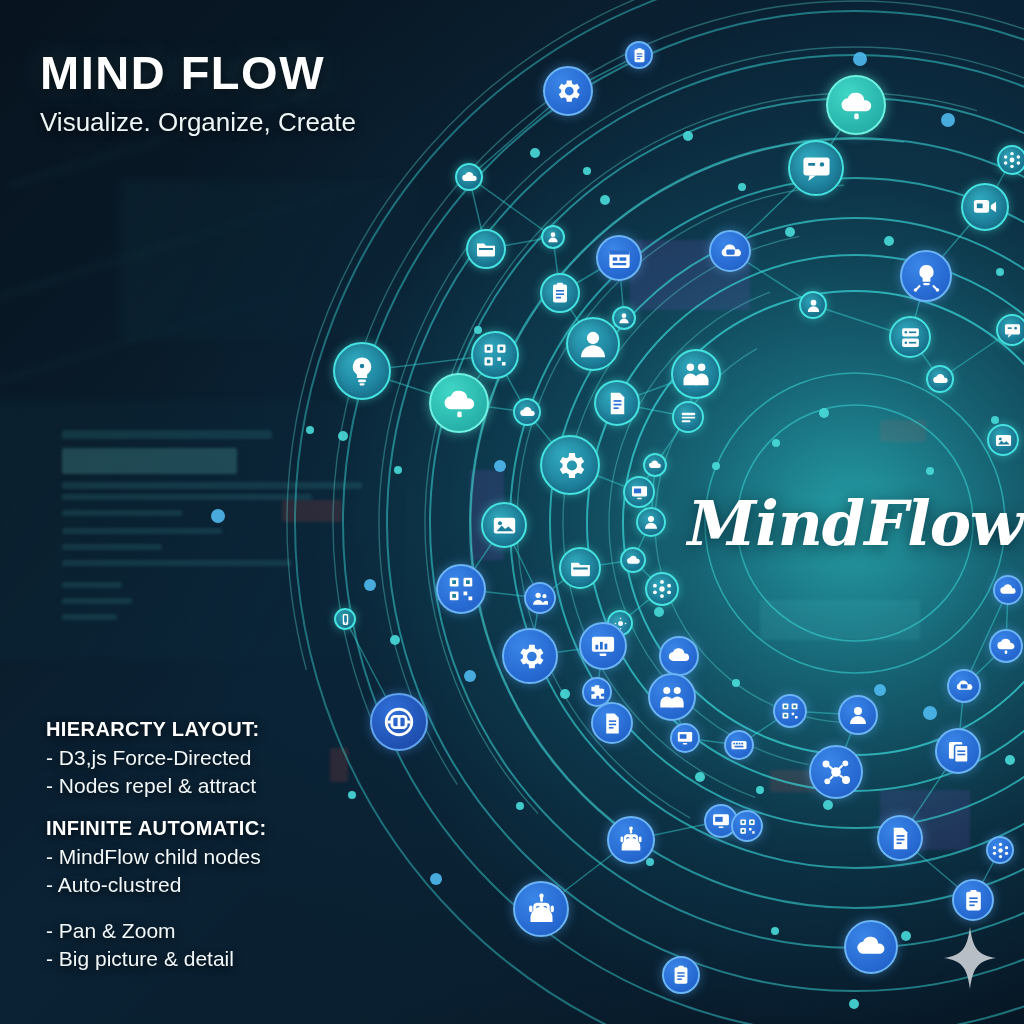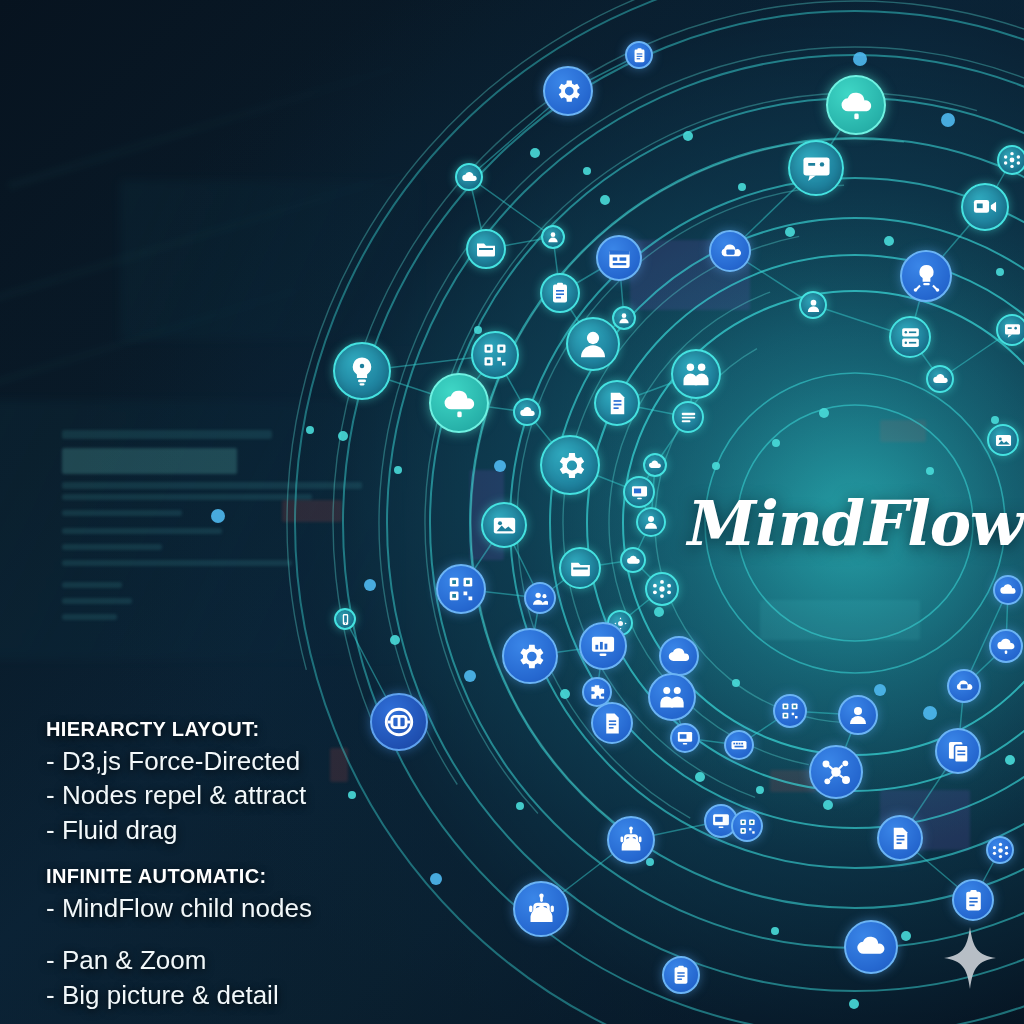--- a/index.html
+++ b/index.html
@@ -74,21 +74,21 @@
   
   .features { position:absolute; left:46px; top:718px; z-index:30; width:330px; }
   .fgroup { margin-bottom:18px; }
   .fgroup:last-child { margin-bottom:0; }
   .fhead {
     font-size:20px; font-weight:bold; color:#ffffff; letter-spacing:.4px;
     text-shadow:0 2px 8px rgba(0,0,0,.85);
     margin-bottom:3px;
   }
   .fitem {
-    font-size:26px; color:#f2f8fa; line-height:1.32; font-weight:400;
+    font-size:21px; color:#f2f8fa; line-height:1.32; font-weight:400;
     text-shadow:0 2px 8px rgba(0,0,0,.85);
   }
 
   
   .brand {
     position:absolute; z-index:25;
     left:855px; top:523px; transform:translate(-50%,-50%);
     font-family:"DejaVu Serif", serif;
     font-style:italic; font-weight:bold;
     font-size:62px; color:#ffffff; white-space:nowrap;
@@ -884,31 +884,35 @@
         <span>
           <svg width="32" height="32" viewBox="0 0 24 24" fill="#fff">
             <path d="M19 17H6.5A4.5 4.5 0 016 8a6 6 0 0111.5 1.5A3.8 3.8 0 0119 17z"></path>
           </svg>
         </span>
       </div>
     </div>
 
   <div class="brand">MindFlow</div>
 
+  <div class="header">
+    <div class="title">MIND FLOW</div>
+    <div class="subtitle">Visualize. Organize, Create</div>
+  </div>
 
   <div class="features" id="features">
       <div class="fgroup">
         <div class="fhead">HIERARCTY LAYOUT:</div>
         <div class="fitem">- D3,js Force-Directed</div>
         <div class="fitem">- Nodes repel &amp; attract</div>
-        <div class="fitem">- Fluid drag</div>
       </div>
       <div class="fgroup">
         <div class="fhead">INFINITE AUTOMATIC:</div>
         <div class="fitem">- MindFlow child nodes</div>
+        <div class="fitem">- Auto-clustred</div>
       </div>
       <div class="fgroup">
         <div class="fitem">- Pan &amp; Zoom</div>
         <div class="fitem">- Big picture &amp; detail</div>
       </div>
     </div>
 
   <div class="sparkle">
     <svg width="52" height="62" viewBox="0 0 52 62">
       <path d="M26 0 C29 22 34 28 52 31 C34 34 29 40 26 62 C23 40 18 34 0 31 C18 28 23 22 26 0 Z" fill="#c7ccd2" opacity="0.92"></path>

